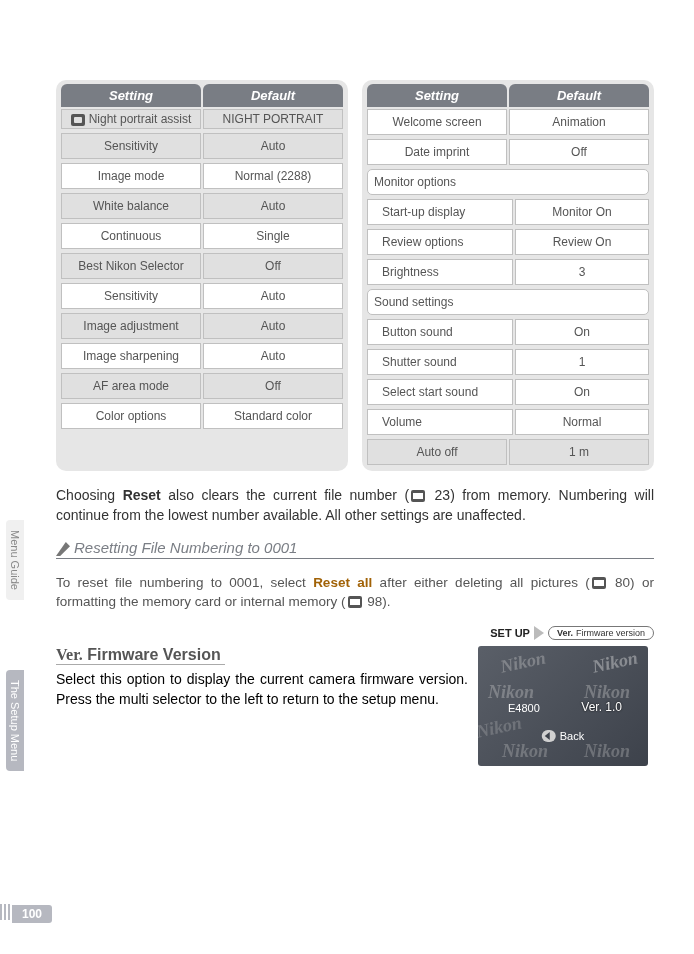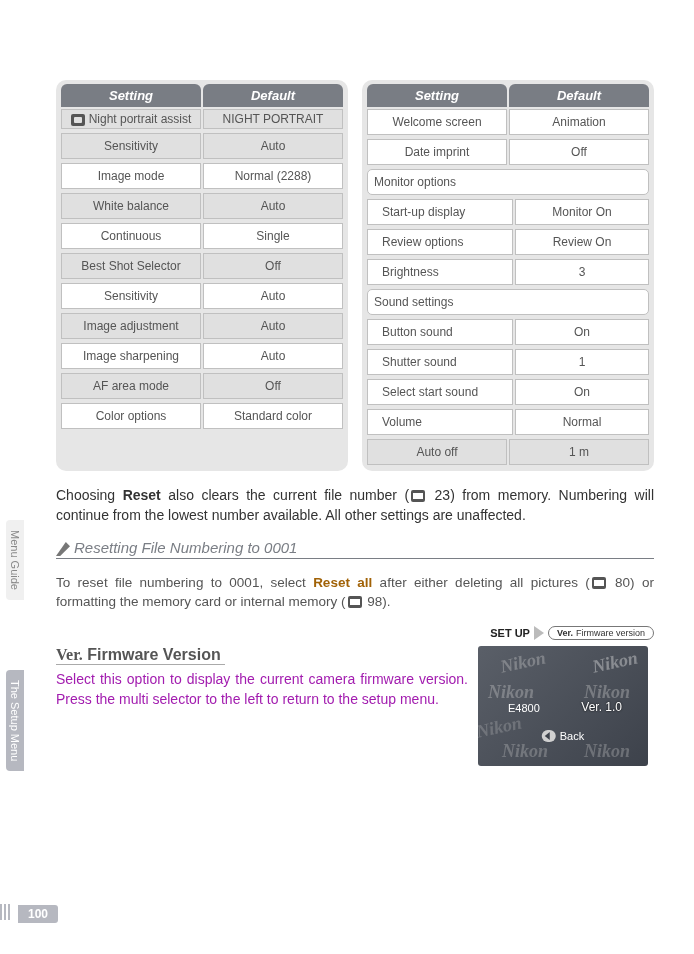--- a/index.html
+++ b/index.html
@@ -53,21 +53,21 @@
   .note-body { font-size:13.5px; line-height:19px; color:#555; text-align:justify; }
   .note-body b { color:#a16207; }
 
   .fw-head {
     margin-top:22px; font-size:16px; font-weight:bold; color:#555;
     border-bottom:1px solid #aaa; display:inline-block; padding-right:4px;
   }
   .fw-head .ver { font-family: Georgia, serif; font-weight:bold; font-style:normal; }
 
   .fw-row { display:flex; gap:10px; align-items:flex-start; }
-  .fw-text { flex:1; font-size:14px; line-height:20px; color:#a21caf; text-align:justify; margin-top:4px; }
+  .fw-text { flex:1; font-size:14px; line-height:20px; color:#000000; text-align:justify; margin-top:4px; }
 
   .crumb {
     display:flex; align-items:center; font-size:11px; font-weight:bold; gap:4px;
     justify-content:flex-end; margin-top:2px;
   }
   .crumb .lbl { font-weight:bold; color:#222; }
   .crumb .tri {
     width:0; height:0; border-top:7px solid transparent; border-bottom:7px solid transparent;
     border-left:10px solid #bbb;
   }
@@ -110,21 +110,21 @@
   }
 
   .side-tabs { position:absolute; left:6px; top:520px; }
   .tab {
     writing-mode: vertical-rl; font-size:11px; color:#888; padding:10px 3px;
     background:#f0f0f0; border-radius:4px 0 0 4px; margin-bottom:70px;
   }
   .tab.active { background:#b6b8c0; color:#fff; }
 
   .footer {
-    position:absolute; left:0; bottom:30px; display:flex; align-items:center; gap:6px;
+    position:absolute; left:0; bottom:30px; display:flex; align-items:center; 
   }
   .footer .bars span {
     display:inline-block; width:2px; height:16px; background:#b6b8c0; margin-right:2px;
   }
   .footer .pg {
     background:#b6b8c0; color:#fff; font-size:12px; font-weight:bold; padding:2px 10px;
     border-radius:0 3px 3px 0;
   }
 
   .ref-icon {
@@ -160,21 +160,21 @@
           </div>
           <div class="row">
             <div class="cell grey">White balance</div>
             <div class="cell grey">Auto</div>
           </div>
           <div class="row">
             <div class="cell white">Continuous</div>
             <div class="cell white">Single</div>
           </div>
           <div class="row">
-            <div class="cell grey">Best Shot Selector</div>
+            <div class="cell grey">Best Nikon Selector</div>
             <div class="cell grey">Off</div>
           </div>
           <div class="row">
             <div class="cell white">Sensitivity</div>
             <div class="cell white">Auto</div>
           </div>
           <div class="row">
             <div class="cell grey">Image adjustment</div>
             <div class="cell grey">Auto</div>
           </div>

